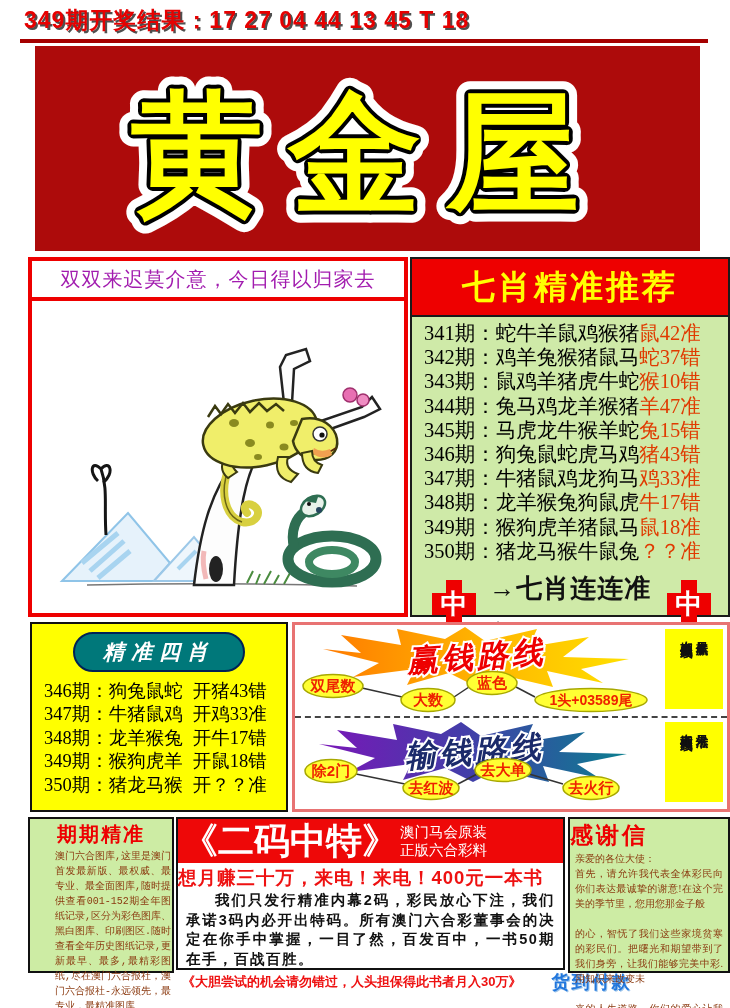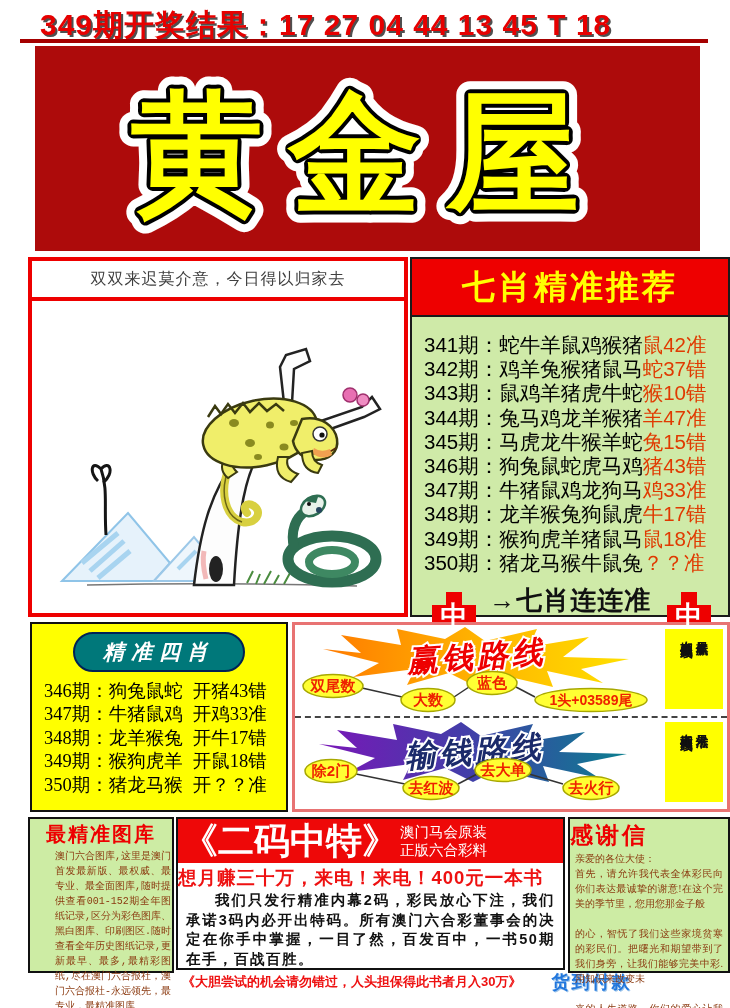--- a/index.html
+++ b/index.html
@@ -1,35 +1,35 @@
 <!DOCTYPE html>
 <html><head>
 <meta charset="utf-8">
 <style>
   html,body{margin:0;padding:0;background:#fff;}
   #page{position:relative;width:730px;height:1008px;background:#ffffff;overflow:hidden;
         font-family:"Liberation Sans",sans-serif;}
   
-  .top-result{position:absolute;left:40px;top:5px;font-size:30px;font-weight:900;
+  .top-result{position:absolute;left:24px;top:5px;font-size:23px;font-weight:900;
     color:#e60000;letter-spacing:1px;text-shadow:2px 2px 0 #4f4f4f;white-space:nowrap;}
   .top-rule{position:absolute;left:20px;top:39px;width:688px;height:4px;background:#a50000;}
   .banner{position:absolute;left:35px;top:46px;width:665px;height:205px;background:#ad0b0b;
     display:flex;align-items:center;justify-content:center;}
   
   .left-col{position:absolute;left:28px;top:257px;width:380px;height:360px;
     border:4px solid #ee0000;background:#fff;box-sizing:border-box;display:flex;flex-direction:column;}
   .motto{height:40px;border-bottom:4px solid #ee0000;display:flex;align-items:center;justify-content:center;
-    font-family:"Liberation Serif",serif;font-size:16px;color:#404040;letter-spacing:1px;}
+    font-family:"Liberation Serif",serif;font-size:20px;color:#a21caf;letter-spacing:1px;}
   .illustration{flex:1;}
   
   .qixiao-box{position:absolute;left:410px;top:257px;width:320px;height:360px;border:2px solid #1a1a1a;
     background:#cfeaa8;box-sizing:border-box;}
   .qixiao-header{height:56px;background:#ee0000;border-bottom:2px solid #1a1a1a;display:flex;
     align-items:center;justify-content:center;color:#ffff00;font-size:33px;font-weight:900;letter-spacing:3px;}
-  .qixiao-rows{padding:16px 10px 0 12px;font-family:Liberation Sans, sans-serif;}
+  .qixiao-rows{padding:4px 10px 0 12px;font-family:Liberation Serif, serif;}
   .qx-row{display:flex;align-items:baseline;font-size:20.5px;line-height:24.2px;color:#000;white-space:nowrap;}
   .qx-row .animals{flex:1;}
   .qx-row .result{color:#e03a00;width:88px;text-align:left;}
   .qixiao-footer{display:flex;align-items:center;justify-content:space-between;padding:8px 20px 0 20px;}
   .qx-footer-text{font-size:26px;font-weight:bold;color:#111;letter-spacing:1px;font-family:"Liberation Serif",serif;margin-left:16px;}
   .zhong{position:relative;width:44px;height:48px;display:inline-block;}
   .zhong .zv{position:absolute;left:14px;top:0;width:16px;height:48px;background:#ee0000;}
   .zhong .zh{position:absolute;left:0;top:13px;width:44px;height:22px;background:#ee0000;}
   .zhong b{position:absolute;left:0;top:0;width:44px;height:48px;display:flex;align-items:center;
     justify-content:center;color:#fff;font-size:27px;font-weight:900;z-index:2;}
@@ -280,21 +280,21 @@
         <text x="296" y="75" text-anchor="middle" font-size="15" font-weight="bold" fill="#ee2200">去火行</text>
       </svg>
       <div class="route-strip">
         <span class="vtx">本期亏钱路线</span>
         <span class="vtx">果然准！</span>
       </div>
     </div>
   </div>
 
   <div class="qiqi-box">
-    <div class="qiqi-title">最精准图库</div>
+    <div class="qiqi-title">期期精准</div>
     <div class="small-body">澳门六合图库,这里是澳门首发最新版、最权威、最专业、最全面图库,随时提供查看001-152期全年图纸记录,区分为彩色图库、黑白图库、印刷图区.随时查看全年历史图纸记录,更新最早、最多,最精彩图纸,尽在澳门六合报社，澳门六合报社-永远领先，最专业，最精准图库。</div>
   </div>
 
   <div class="ad-box">
     <div class="ad-banner">
       <span class="ad-title">《二码中特》</span>
       <span class="ad-sub">
         <div>澳门马会原装</div>
         <div>正版六合彩料</div>
       </span>

